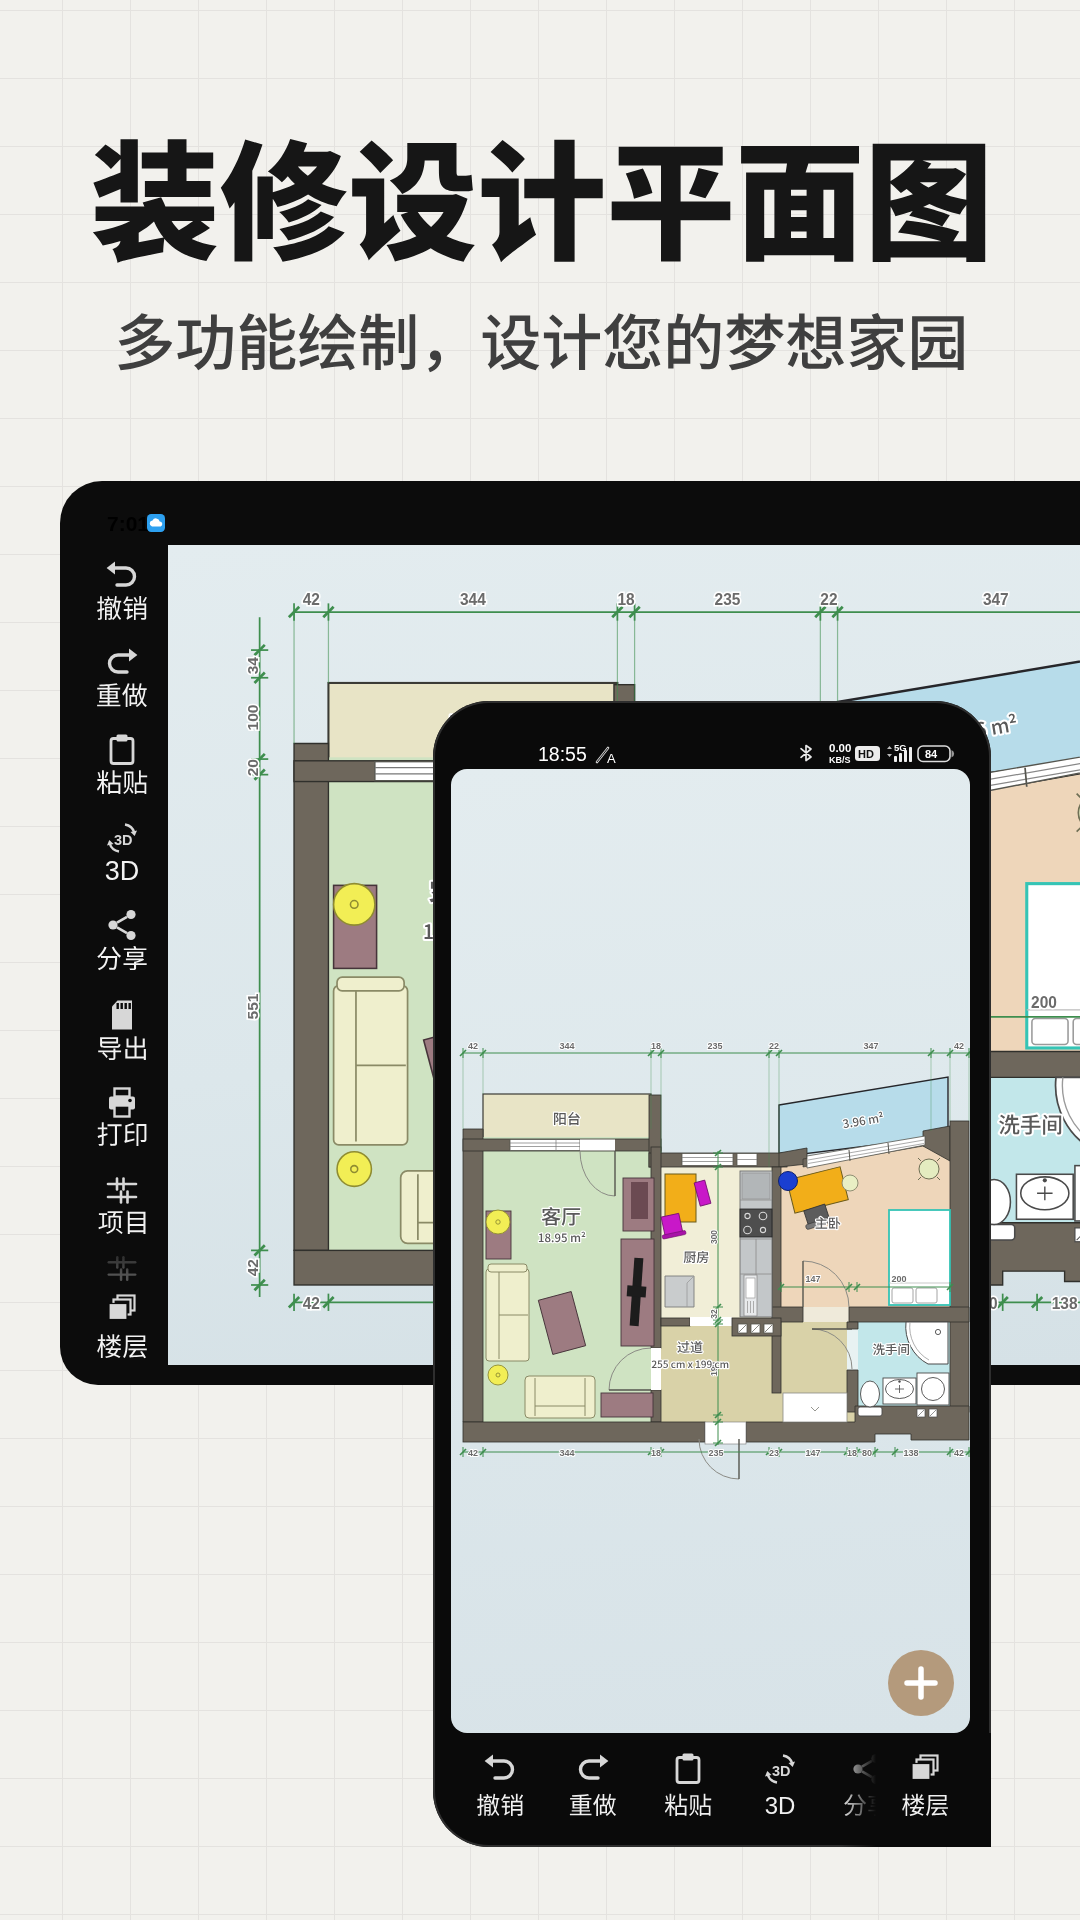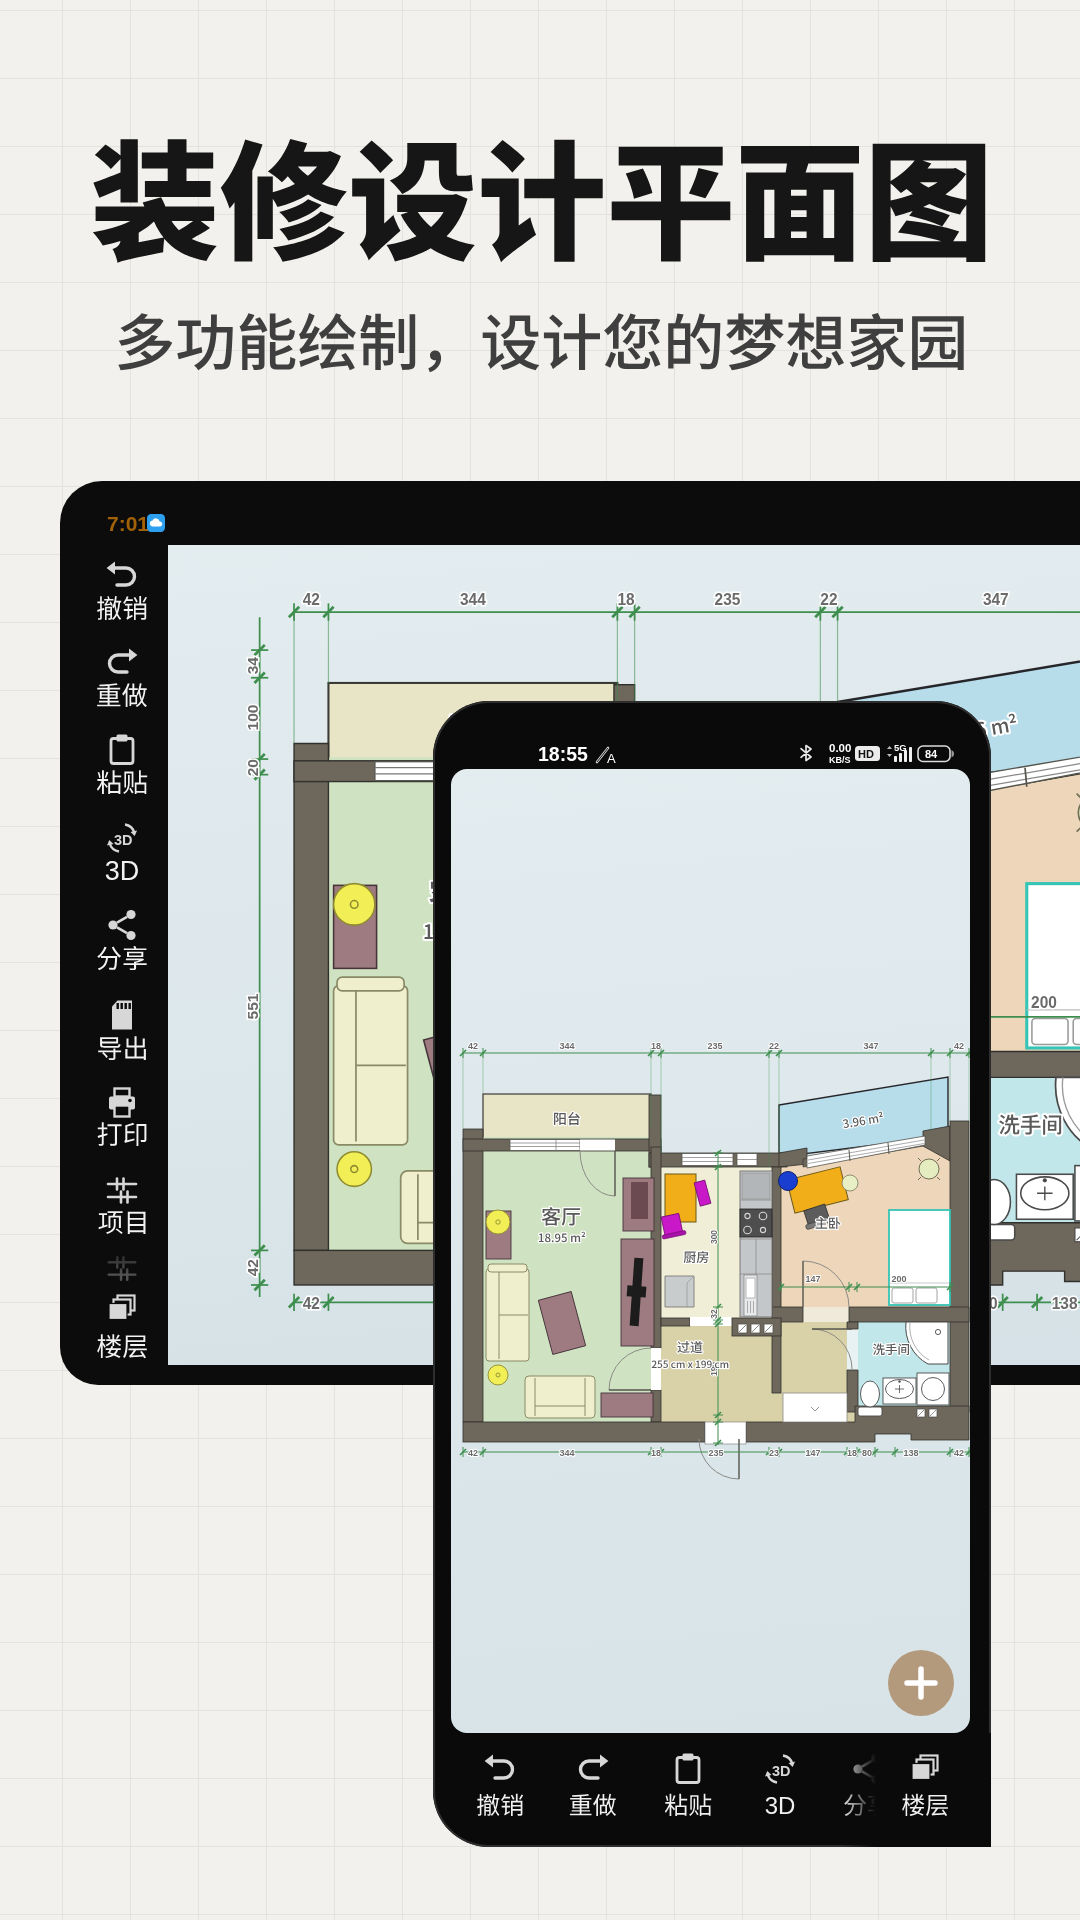--- a/index.html
+++ b/index.html
@@ -424,21 +424,21 @@
   </svg>
 
 <svg class="abs" style="left:0;top:0" width="1080" height="420" viewBox="0 0 1080 420">
 <path transform="translate(90.3,249.5)" d="M63.7 -27.9C66.4 -21.8 69.5 -16.5 73.3 -11.9L48.4 -7.2V-16.8C54.2 -20.0 59.3 -23.7 63.7 -27.9ZM52.4 -47.1 54.1 -43.0H5.3V-28.4H39.9C29.7 -23.2 16.4 -19.4 2.6 -17.3C5.9 -13.9 10.3 -7.9 12.5 -4.0C18.6 -5.2 24.5 -6.7 30.2 -8.6C29.4 -3.6 25.2 -1.5 22.1 -0.5C24.3 2.5 26.6 9.4 27.3 13.4C30.8 11.4 36.6 10.1 72.9 2.7C72.9 -0.4 73.4 -6.6 74.0 -10.8C83.6 0.6 96.8 7.9 116.1 11.6C118.2 7.0 122.8 0.0 126.4 -3.6C116.6 -5.0 108.4 -7.4 101.4 -10.6C107.5 -13.7 114.0 -17.4 119.7 -21.4L110.4 -28.4H123.8V-43.0H75.1C73.9 -46.1 72.4 -49.4 70.8 -52.2ZM88.6 -19.2C85.8 -21.9 83.3 -25.0 81.3 -28.4H102.9C98.7 -25.3 93.5 -21.9 88.6 -19.2ZM77.4 -110.3V-96.9H51.5V-80.9H77.4V-68.6H54.6V-52.6H120.2V-68.6H96.2V-80.9H122.9V-96.9H96.2V-110.3ZM3.1 -66.7 9.0 -51.7C15.5 -54.3 23.0 -57.4 30.2 -60.5V-47.0H47.5V-110.3H30.2V-93.9C26.3 -97.5 20.0 -102.0 15.2 -105.1L4.6 -94.6C10.2 -90.6 17.4 -84.5 20.6 -80.5L30.2 -90.4V-76.9C20.1 -72.9 10.3 -69.1 3.1 -66.7Z M217.8 -50.2C211.6 -44.8 199.3 -40.0 188.9 -37.5C192.3 -34.7 196.3 -30.3 198.5 -27.0C210.5 -30.7 223.0 -36.5 231.3 -44.6ZM230.5 -37.9C222.1 -29.5 205.2 -23.6 189.2 -20.6C192.5 -17.5 196.1 -12.5 198.0 -9.0C216.1 -13.5 233.2 -21.0 243.8 -32.5ZM238.4 -23.3C227.6 -11.6 205.8 -5.3 182.9 -2.3C186.5 1.5 190.4 7.7 192.3 12.3C218.3 7.4 240.6 -0.8 254.4 -16.9ZM167.2 -73.1V-10.4H182.5V-50.8C184.5 -48.0 186.1 -44.8 187.2 -42.4C198.3 -45.4 208.6 -49.5 217.8 -55.1C225.8 -49.9 235.3 -45.8 246.3 -43.2C248.5 -47.6 253.1 -54.6 256.5 -58.1C247.2 -59.6 238.8 -62.2 231.7 -65.4C239.8 -72.9 246.3 -82.0 250.6 -93.4L239.8 -98.4L237.0 -97.8H213.4C214.7 -100.6 215.8 -103.5 216.8 -106.3L199.9 -110.4C195.7 -97.7 187.6 -85.5 177.6 -78.0C181.6 -75.7 188.5 -70.3 191.6 -67.3C193.6 -69.1 195.6 -71.1 197.5 -73.3C199.6 -70.6 201.9 -68.0 204.6 -65.4C197.9 -62.0 190.4 -59.2 182.5 -57.3V-73.1ZM207.6 -83.1H226.8C224.1 -79.7 221.0 -76.6 217.5 -73.8C213.6 -76.6 210.3 -79.9 207.6 -83.1ZM154.9 -110.0C149.6 -91.7 140.5 -73.4 130.5 -61.7C133.4 -56.6 137.9 -45.7 139.3 -41.0C141.0 -43.0 142.7 -45.0 144.2 -47.2V12.1H162.0V-78.7C166.0 -87.3 169.4 -96.2 172.2 -104.9Z M269.4 -97.8C276.4 -91.5 285.9 -82.3 290.0 -76.4L302.8 -89.3C298.2 -94.9 288.3 -103.5 281.3 -109.1ZM261.9 -71.0V-53.0H275.8V-18.2C275.8 -12.0 272.4 -7.2 269.4 -4.9C272.4 -1.4 277.1 6.5 278.5 11.0C281.0 7.5 285.7 3.2 310.2 -18.8C307.9 -22.3 304.7 -29.4 303.1 -34.4L293.9 -26.1V-71.0ZM317.0 -106.4V-92.6C317.0 -84.1 315.4 -75.5 299.5 -69.1C303.0 -66.4 309.7 -59.1 311.9 -55.5C329.1 -63.2 333.7 -76.5 334.4 -89.1H348.6V-79.3C348.6 -64.6 351.5 -58.2 366.5 -58.2C368.6 -58.2 371.9 -58.2 374.0 -58.2C377.1 -58.2 380.4 -58.3 382.6 -59.3C382.0 -63.6 381.6 -70.0 381.2 -74.7C379.4 -74.0 375.9 -73.7 373.7 -73.7C372.3 -73.7 369.6 -73.7 368.4 -73.7C366.5 -73.7 366.2 -75.3 366.2 -79.1V-106.4ZM353.3 -37.4C350.0 -31.7 345.8 -26.8 340.8 -22.6C335.5 -27.0 331.0 -31.9 327.5 -37.4ZM306.9 -54.8V-37.4H318.0L310.4 -34.8C314.8 -26.6 319.9 -19.4 326.1 -13.2C317.3 -9.0 307.3 -6.1 296.2 -4.4C299.3 -0.4 303.0 7.1 304.6 11.9C318.1 8.9 330.1 4.8 340.4 -1.3C349.8 4.8 360.7 9.3 373.3 12.3C375.6 7.2 380.7 -0.4 384.5 -4.4C374.0 -6.2 364.4 -9.2 356.2 -13.2C365.6 -22.4 372.7 -34.7 377.2 -50.7L365.7 -55.5L362.6 -54.8Z M400.3 -97.4C407.6 -91.3 417.6 -82.7 422.0 -77.0L434.6 -90.6C429.8 -96.1 419.4 -104.1 412.2 -109.5ZM391.4 -71.0V-52.4H409.2V-17.5C409.2 -11.6 405.1 -7.0 401.7 -4.8C404.8 -0.8 409.3 7.9 410.7 12.8C413.4 9.3 418.7 5.0 445.8 -14.8C443.9 -18.7 441.1 -26.8 440.0 -32.2L428.4 -24.0V-71.0ZM464.0 -109.7V-70.8H434.0V-51.2H464.0V12.3H484.3V-51.2H512.4V-70.8H484.3V-109.7Z M535.5 -76.1C539.2 -68.0 542.7 -57.3 543.7 -50.7L562.1 -56.4C560.8 -63.3 556.6 -73.4 552.6 -81.1ZM608.2 -81.4C606.2 -73.4 602.2 -63.1 598.6 -56.0L615.1 -51.2C618.9 -57.4 623.8 -66.8 628.4 -76.4ZM521.4 -48.1V-29.2H570.7V12.1H590.3V-29.2H640.0V-48.1H590.3V-84.1H632.4V-102.7H528.4V-84.1H570.7V-48.1Z M700.7 -39.2H716.3V-32.4H700.7ZM700.7 -53.7V-59.7H716.3V-53.7ZM700.7 -17.9H716.3V-11.4H700.7ZM650.8 -103.6V-85.9H696.7L695.4 -76.9H655.8V12.3H673.9V5.8H743.9V12.3H763.0V-76.9H715.3L718.1 -85.9H768.7V-103.6ZM673.9 -11.4V-59.7H684.1V-11.4ZM743.9 -11.4H733.1V-59.7H743.9Z M782.4 -105.8V12.4H800.3V8.1H876.0V12.4H894.9V-105.8ZM807.7 -17.0C821.6 -15.5 838.2 -12.0 851.0 -8.3H800.3V-43.1C802.3 -39.7 804.2 -36.0 805.1 -33.3C810.9 -34.7 816.7 -36.4 822.4 -38.4L818.9 -33.7C830.0 -31.3 844.0 -26.7 851.9 -23.0L859.5 -34.3C852.8 -37.2 842.5 -40.4 832.8 -42.6L839.1 -45.5C848.7 -41.0 859.1 -37.4 869.7 -35.1C871.1 -37.8 873.6 -41.4 876.0 -44.5V-8.3H862.9L868.9 -18.1C855.3 -22.6 833.7 -27.2 816.1 -29.0ZM800.3 -68.5V-89.0H824.3C818.4 -81.3 809.3 -73.7 800.3 -68.5ZM800.3 -66.0C803.8 -63.2 808.3 -58.8 810.6 -56.4L816.3 -60.4C818.2 -58.7 820.4 -57.0 822.6 -55.3C815.5 -52.9 807.9 -50.7 800.3 -49.1ZM832.2 -89.0H876.0V-49.7C868.9 -51.0 861.8 -52.8 855.1 -55.1C863.5 -60.9 870.6 -67.7 875.8 -75.5L865.3 -81.5L862.8 -80.9H837.2L841.0 -85.9ZM838.2 -62.0C835.0 -63.7 832.2 -65.5 829.5 -67.3H847.4C844.7 -65.5 841.6 -63.7 838.2 -62.0Z" fill="#161616"></path>
 
 <path transform="translate(114.3,365.0)" d="M27.3 -51.7C23.3 -46.7 16.0 -41.1 6.2 -37.1C7.4 -36.3 9.3 -34.3 10.1 -33.1C15.4 -35.5 19.9 -38.2 23.9 -41.2H40.3C37.4 -37.9 33.5 -35.0 29.0 -32.5C26.9 -34.3 24.2 -36.2 21.9 -37.6L17.6 -34.8C19.7 -33.4 22.0 -31.7 23.9 -30.0C17.8 -27.3 10.9 -25.4 4.3 -24.3C5.4 -23.1 6.6 -20.7 7.1 -19.2C23.8 -22.5 41.4 -30.4 49.3 -44.3L45.5 -46.6L44.5 -46.3H29.9C31.2 -47.6 32.5 -48.9 33.6 -50.2ZM37.3 -30.1C32.8 -24.1 24.2 -17.7 11.7 -13.4C12.9 -12.4 14.5 -10.4 15.2 -9.0C22.6 -11.8 28.7 -15.3 33.8 -19.2H49.2C46.3 -15.0 42.3 -11.7 37.6 -9.0C35.5 -10.9 32.8 -12.9 30.6 -14.5L25.9 -11.8C27.9 -10.2 30.3 -8.2 32.2 -6.4C24.0 -3.0 14.2 -1.1 4.0 -0.3C4.9 1.1 5.9 3.7 6.3 5.2C28.7 2.9 49.3 -4.0 57.9 -22.3L54.0 -24.6L52.9 -24.3H39.8C41.2 -25.7 42.5 -27.2 43.7 -28.7Z M63.0 -11.7 64.4 -5.7C71.0 -7.6 79.8 -10.0 88.0 -12.4L87.3 -17.9L78.1 -15.5V-39.1H86.5V-44.6H63.8V-39.1H72.4V-14.0C68.9 -13.1 65.6 -12.3 63.0 -11.7ZM96.7 -50.5C96.7 -46.2 96.7 -42.0 96.6 -37.9H87.2V-32.5H96.4C95.5 -17.9 92.4 -6.2 79.8 0.6C81.2 1.6 83.0 3.7 83.9 5.2C97.6 -2.7 101.2 -16.1 102.2 -32.5H112.7C111.9 -11.8 111.0 -3.8 109.4 -2.0C108.7 -1.2 108.1 -1.0 106.9 -1.0C105.5 -1.0 102.3 -1.0 98.8 -1.3C99.8 0.3 100.5 2.7 100.6 4.4C104.0 4.6 107.4 4.6 109.5 4.3C111.6 4.1 113.0 3.5 114.5 1.6C116.8 -1.3 117.5 -10.2 118.4 -35.2C118.4 -36.0 118.4 -37.9 118.4 -37.9H102.4C102.5 -42.0 102.6 -46.2 102.6 -50.5Z M144.5 -24.8V-20.4H133.2V-24.8ZM127.9 -29.6V5.1H133.2V-7.0H144.5V-1.2C144.5 -0.4 144.3 -0.2 143.5 -0.2C142.7 -0.1 140.2 -0.1 137.6 -0.2C138.3 1.2 139.2 3.5 139.5 5.0C143.2 5.0 146.0 4.9 147.8 4.0C149.7 3.2 150.2 1.6 150.2 -1.1V-29.6ZM133.2 -16.0H144.5V-11.4H133.2ZM174.0 -47.2C170.8 -45.4 165.9 -43.4 161.2 -41.7V-51.4H155.5V-31.9C155.5 -26.2 157.1 -24.5 163.5 -24.5C164.8 -24.5 171.7 -24.5 173.1 -24.5C178.3 -24.5 179.9 -26.5 180.6 -34.2C179.0 -34.5 176.6 -35.4 175.5 -36.3C175.2 -30.6 174.8 -29.6 172.6 -29.6C171.0 -29.6 165.4 -29.6 164.2 -29.6C161.6 -29.6 161.2 -29.9 161.2 -32.0V-37.0C166.8 -38.7 173.1 -40.7 177.8 -43.0ZM174.6 -19.9C171.4 -17.8 166.3 -15.6 161.2 -13.7V-22.9H155.6V-2.9C155.6 2.9 157.2 4.6 163.7 4.6C165.0 4.6 172.0 4.6 173.4 4.6C178.9 4.6 180.4 2.4 181.1 -6.0C179.5 -6.4 177.2 -7.3 176.0 -8.2C175.7 -1.6 175.3 -0.4 172.9 -0.4C171.3 -0.4 165.6 -0.4 164.4 -0.4C161.8 -0.4 161.2 -0.8 161.2 -2.9V-9.0C167.2 -10.7 173.7 -13.0 178.5 -15.7ZM127.2 -33.3C128.6 -33.9 130.8 -34.2 146.7 -35.4C147.3 -34.3 147.7 -33.2 148.0 -32.3L153.1 -34.5C152.0 -38.2 148.7 -43.7 145.6 -47.8L140.8 -45.9C142.1 -44.0 143.4 -41.9 144.6 -39.8L133.1 -39.0C135.7 -42.2 138.3 -46.1 140.2 -50.0L134.1 -51.7C132.3 -47.0 129.1 -42.4 128.2 -41.2C127.1 -39.8 126.2 -39.0 125.2 -38.7C125.9 -37.2 126.9 -34.5 127.2 -33.3Z M185.1 -3.7 186.5 2.0C191.8 -0.1 198.6 -2.8 205.1 -5.4L204.0 -10.2C197.0 -7.7 189.9 -5.1 185.1 -3.7ZM186.5 -25.6C187.3 -26.0 188.7 -26.3 194.1 -27.0C192.1 -23.7 190.3 -21.2 189.5 -20.1C187.7 -17.8 186.4 -16.4 185.1 -16.0C185.7 -14.6 186.6 -11.9 186.9 -10.8C188.2 -11.7 190.4 -12.4 204.3 -16.0C204.2 -17.1 204.0 -19.4 204.1 -20.9L194.8 -18.7C198.7 -24.0 202.5 -30.1 205.5 -36.2L200.5 -39.1C199.5 -36.7 198.2 -34.3 197.0 -32.0L191.7 -31.5C194.9 -36.8 198.1 -43.3 200.3 -49.5L194.8 -51.9C192.9 -44.6 189.1 -36.6 187.9 -34.6C186.7 -32.6 185.7 -31.2 184.6 -30.9C185.3 -29.4 186.2 -26.7 186.5 -25.6ZM221.7 -51.7C218.1 -43.5 211.6 -36.2 204.6 -31.7C205.5 -30.4 207.0 -27.4 207.4 -26.0C209.1 -27.2 210.8 -28.5 212.3 -30.0V-26.2H233.8V-31.1C235.5 -29.5 237.2 -28.1 238.8 -26.9C239.3 -28.5 240.6 -31.0 241.6 -32.4C236.1 -35.9 229.5 -42.1 225.7 -47.5L226.9 -50.0ZM233.5 -31.4H213.8C217.2 -34.7 220.4 -38.6 223.1 -42.8C225.9 -38.9 229.7 -34.8 233.5 -31.4ZM207.3 4.0C209.0 3.1 211.8 2.7 233.3 0.5C234.2 2.3 235.0 3.9 235.5 5.2L240.5 2.9C238.8 -1.2 234.9 -7.5 231.4 -12.1L226.9 -10.1C228.1 -8.3 229.5 -6.2 230.8 -4.1L215.5 -2.6C217.9 -6.5 220.9 -11.7 223.0 -15.4H239.4V-20.7H207.2V-15.4H216.8C214.6 -11.5 210.6 -4.8 209.4 -3.4C208.3 -2.1 206.8 -1.7 205.5 -1.4C206.1 -0.2 207.0 2.6 207.3 4.0Z M284.4 -46.1V-12.0H289.8V-46.1ZM295.3 -50.7V-2.2C295.3 -1.2 294.9 -0.9 294.0 -0.9C292.9 -0.9 289.6 -0.9 286.2 -1.0C286.9 0.7 287.7 3.4 288.0 4.9C292.6 4.9 296.1 4.8 298.1 3.8C300.1 2.9 300.9 1.2 300.9 -2.2V-50.7ZM251.9 -50.2C250.7 -44.3 248.6 -38.2 246.0 -34.2C247.3 -33.7 249.6 -32.8 250.8 -32.1H246.5V-26.8H261.0V-21.5H249.1V0.2H254.3V-16.3H261.0V5.1H266.5V-16.3H273.6V-5.3C273.6 -4.7 273.4 -4.5 272.9 -4.5C272.2 -4.5 270.4 -4.5 268.2 -4.5C268.8 -3.1 269.6 -1.1 269.7 0.4C272.9 0.4 275.3 0.4 276.9 -0.5C278.5 -1.3 278.8 -2.8 278.8 -5.2V-21.5H266.5V-26.8H280.7V-32.1H266.5V-37.8H278.3V-43.0H266.5V-51.2H261.0V-43.0H255.7C256.3 -45.0 256.8 -47.1 257.2 -49.1ZM261.0 -32.1H251.1C252.1 -33.7 253.0 -35.6 253.8 -37.8H261.0Z M315.6 7.3C322.5 5.1 326.8 -0.2 326.8 -6.9C326.8 -11.5 324.8 -14.5 320.9 -14.5C318.1 -14.5 315.7 -12.7 315.7 -9.6C315.7 -6.5 318.1 -4.8 320.9 -4.8L321.7 -4.9C321.4 -1.2 318.7 1.6 314.0 3.4Z M372.8 -47.0C376.1 -44.1 380.3 -40.0 382.2 -37.3L386.2 -41.4C384.2 -43.9 379.9 -47.8 376.6 -50.5ZM368.4 -32.5V-27.0H376.4V-6.6C376.4 -3.7 374.6 -1.6 373.4 -0.8C374.4 0.3 375.9 2.7 376.4 4.1C377.4 2.7 379.2 1.3 390.3 -7.4C389.6 -8.5 388.6 -10.7 388.1 -12.3L382.0 -7.5V-32.5ZM395.4 -49.4V-42.7C395.4 -38.3 394.2 -33.5 386.3 -30.0C387.4 -29.2 389.4 -27.0 390.1 -25.8C398.9 -29.9 400.8 -36.7 400.8 -42.5V-44.0H410.4V-35.7C410.4 -30.4 411.4 -28.3 416.5 -28.3C417.3 -28.3 419.9 -28.3 420.8 -28.3C422.1 -28.3 423.5 -28.4 424.3 -28.7C424.1 -30.0 423.9 -32.1 423.8 -33.5C423.0 -33.3 421.6 -33.2 420.7 -33.2C420.0 -33.2 417.7 -33.2 417.0 -33.2C416.0 -33.2 415.9 -33.9 415.9 -35.6V-49.4ZM414.0 -19.3C412.0 -15.1 409.1 -11.5 405.5 -8.7C401.9 -11.7 398.9 -15.2 396.9 -19.3ZM389.4 -24.8V-19.3H393.0L391.4 -18.8C393.8 -13.6 397.0 -9.2 401.0 -5.5C396.5 -2.9 391.4 -1.0 386.1 0.1C387.0 1.3 388.3 3.6 388.8 5.1C394.8 3.6 400.5 1.3 405.3 -1.8C409.9 1.4 415.3 3.8 421.5 5.2C422.2 3.7 423.8 1.4 425.0 0.1C419.4 -1.0 414.4 -2.9 410.1 -5.5C415.1 -9.9 419.0 -15.8 421.3 -23.4L417.8 -24.9L416.8 -24.8Z M434.8 -46.9C438.2 -44.0 442.6 -40.0 444.6 -37.3L448.5 -41.5C446.4 -44.1 441.9 -47.9 438.5 -50.6ZM429.6 -32.5V-26.8H439.0V-6.4C439.0 -3.7 437.1 -1.8 435.8 -1.0C436.8 0.2 438.2 2.8 438.7 4.3C439.8 3.0 441.8 1.5 453.6 -7.0C453.0 -8.2 452.1 -10.7 451.8 -12.3L444.8 -7.4V-32.5ZM464.7 -51.3V-31.7H449.6V-25.7H464.7V5.1H470.8V-25.7H485.7V-31.7H470.8V-51.3Z M516.0 -34.5C514.4 -30.4 511.5 -26.4 508.4 -23.6C509.6 -22.8 511.7 -21.2 512.6 -20.3C515.9 -23.4 519.2 -28.2 521.3 -33.0ZM525.1 -39.3V-22.3C525.1 -21.7 524.9 -21.5 524.2 -21.5C523.4 -21.4 520.9 -21.4 518.3 -21.5C519.0 -20.1 519.8 -18.0 520.1 -16.5C523.8 -16.5 526.5 -16.5 528.3 -17.3C530.2 -18.2 530.7 -19.6 530.7 -22.2V-39.3ZM533.2 -32.4C536.1 -28.6 539.2 -23.5 540.5 -20.1L545.4 -22.8C543.9 -26.0 540.8 -30.9 537.8 -34.6ZM503.7 -13.2V-3.3C503.7 2.4 505.8 4.0 513.7 4.0C515.3 4.0 525.4 4.0 527.1 4.0C533.6 4.0 535.3 2.1 536.0 -6.1C534.5 -6.4 532.0 -7.3 530.8 -8.2C530.4 -2.1 529.8 -1.3 526.7 -1.3C524.3 -1.3 515.9 -1.3 514.1 -1.3C510.2 -1.3 509.5 -1.5 509.5 -3.4V-13.2ZM513.2 -15.7C516.4 -12.5 520.0 -7.9 521.5 -5.0L526.2 -7.8C524.6 -10.8 520.9 -15.1 517.6 -18.1ZM534.3 -12.4C537.0 -7.9 539.7 -2.0 540.6 1.8L546.1 -0.4C545.1 -4.3 542.2 -10.0 539.4 -14.3ZM496.6 -13.2C495.3 -9.0 492.9 -3.5 490.6 0.1L496.0 2.7C498.1 -1.1 500.2 -6.9 501.7 -11.0ZM516.1 -51.5C514.2 -45.9 510.8 -40.5 506.7 -37.0C508.0 -36.2 510.1 -34.3 511.0 -33.4C513.2 -35.4 515.3 -38.2 517.2 -41.2H538.6C537.8 -39.2 536.9 -37.2 536.2 -35.8L541.1 -34.8C542.6 -37.4 544.5 -41.7 546.0 -45.3L541.9 -46.3L541.0 -46.1H519.8C520.4 -47.4 520.9 -48.7 521.4 -50.1ZM504.3 -51.7C500.9 -45.1 495.4 -38.6 489.8 -34.4C491.0 -33.3 492.8 -30.9 493.5 -29.8C495.3 -31.2 497.0 -32.9 498.7 -34.8V-16.2H504.3V-41.6C506.2 -44.3 508.0 -47.2 509.5 -50.0Z M582.2 -25.3C585.5 -20.9 589.4 -14.8 591.2 -11.1L596.1 -14.2C594.1 -17.8 590.0 -23.6 586.8 -27.9ZM585.2 -51.6C583.3 -43.6 580.0 -35.4 576.0 -30.1V-41.7H566.0C567.1 -44.3 568.3 -47.5 569.3 -50.6L563.0 -51.6C562.6 -48.6 561.7 -44.7 560.9 -41.7H553.9V3.5H559.2V-1.2H576.0V-29.5C577.3 -28.7 579.5 -27.2 580.4 -26.4C582.4 -29.2 584.4 -32.7 586.1 -36.7H600.5C599.8 -13.4 599.0 -4.1 597.1 -2.1C596.3 -1.3 595.7 -1.1 594.4 -1.1C592.9 -1.1 589.3 -1.1 585.3 -1.5C586.4 0.1 587.1 2.6 587.2 4.1C590.7 4.3 594.4 4.4 596.5 4.1C598.8 3.8 600.4 3.3 601.9 1.2C604.4 -1.8 605.1 -11.4 606.0 -39.2C606.0 -40.0 606.0 -42.0 606.0 -42.0H588.2C589.1 -44.7 590.0 -47.5 590.7 -50.3ZM559.2 -36.5H570.7V-24.9H559.2ZM559.2 -6.4V-19.9H570.7V-6.4Z M636.6 -27.0C632.4 -22.1 623.4 -16.8 615.2 -13.9C616.5 -12.9 618.5 -11.1 619.6 -9.9C624.2 -11.7 628.9 -14.3 633.2 -17.1H653.1C650.4 -13.5 646.7 -10.6 642.4 -8.2C639.2 -10.2 634.8 -12.4 631.4 -13.9L626.9 -10.8C629.9 -9.3 633.7 -7.3 636.6 -5.4C630.0 -2.8 622.4 -1.1 614.5 -0.1C615.6 1.2 617.0 3.8 617.5 5.3C636.2 2.3 653.7 -4.6 661.7 -19.5L657.8 -22.1L656.7 -21.9H639.4C640.5 -22.8 641.5 -23.8 642.4 -24.8ZM624.0 -51.5V-45.5H613.2V-40.6H622.2C619.5 -36.5 615.6 -32.5 611.8 -30.3C613.0 -29.3 614.7 -27.5 615.6 -26.2C618.4 -28.4 621.5 -31.8 624.0 -35.5V-24.8H629.2V-35.9C631.7 -33.7 634.5 -30.8 635.7 -29.3L638.7 -34.0C637.5 -35.1 632.3 -38.9 629.8 -40.6H639.0V-45.5H629.2V-51.5ZM650.6 -51.5V-45.5H640.7V-40.6H649.0C646.2 -36.6 642.0 -32.8 638.1 -30.7C639.3 -29.7 641.0 -27.8 641.8 -26.5C644.9 -28.5 648.0 -31.8 650.6 -35.3V-24.8H656.0V-36.3C658.9 -32.3 662.5 -28.5 665.8 -26.2C666.7 -27.6 668.3 -29.5 669.6 -30.4C665.6 -32.5 661.2 -36.5 658.3 -40.6H668.1V-45.5H656.0V-51.5Z M687.7 -12.4V-3.2C687.7 2.3 689.6 3.8 697.0 3.8C698.5 3.8 707.4 3.8 709.0 3.8C715.0 3.8 716.7 1.9 717.4 -6.3C715.8 -6.6 713.5 -7.4 712.2 -8.4C711.9 -2.1 711.4 -1.3 708.6 -1.3C706.4 -1.3 699.1 -1.3 697.4 -1.3C693.9 -1.3 693.4 -1.6 693.4 -3.3V-12.4ZM696.1 -13.9C698.8 -11.2 702.5 -7.3 704.3 -5.1L708.5 -8.5C706.6 -10.8 702.8 -14.5 700.0 -17.0ZM717.1 -12.0C719.6 -8.0 722.9 -2.6 724.3 0.6L729.7 -2.1C728.1 -5.2 724.7 -10.5 722.2 -14.3ZM679.0 -13.3C677.8 -9.2 675.8 -4.0 673.4 -0.7L678.6 1.9C680.9 -1.6 682.8 -7.1 684.1 -11.3ZM707.4 -34.6H720.9V-29.8H707.4ZM707.4 -25.4H720.9V-20.6H707.4ZM707.4 -43.7H720.9V-39.0H707.4ZM702.1 -48.3V-16.0H726.4V-48.3ZM684.8 -51.4V-42.6H674.2V-37.6H683.9C681.3 -31.7 677.0 -25.9 672.7 -22.8C673.9 -21.8 675.6 -19.9 676.5 -18.7C679.5 -21.3 682.4 -25.2 684.8 -29.6V-15.3H690.3V-29.3C692.8 -27.1 695.8 -24.5 697.2 -22.9L700.3 -27.6C698.8 -28.8 692.6 -33.2 690.3 -34.6V-37.6H699.5V-42.6H690.3V-51.4Z M757.4 -50.3C758.1 -49.1 758.8 -47.6 759.3 -46.3H736.7V-33.1H742.4V-41.1H782.8V-33.1H788.6V-46.3H766.3C765.6 -48.1 764.5 -50.3 763.5 -52.0ZM779.8 -29.6C776.6 -26.5 771.6 -22.7 767.2 -19.7C765.9 -22.8 763.9 -25.7 761.3 -28.2C762.7 -29.2 764.0 -30.3 765.2 -31.3H779.9V-36.3H745.0V-31.3H757.5C751.8 -27.8 743.9 -25.0 736.6 -23.4C737.5 -22.3 739.0 -19.9 739.6 -18.8C745.4 -20.4 751.6 -22.8 756.9 -25.7C757.9 -24.8 758.7 -23.8 759.4 -22.8C754.0 -19.0 743.9 -14.9 736.3 -13.1C737.3 -11.9 738.5 -9.9 739.1 -8.6C746.3 -10.9 755.5 -15.0 761.6 -19.0C762.2 -17.9 762.6 -16.7 762.9 -15.6C756.8 -10.2 744.9 -4.7 735.3 -2.5C736.4 -1.2 737.7 0.9 738.3 2.3C746.8 -0.2 756.9 -5.1 763.9 -10.2C764.2 -6.1 763.2 -2.7 761.8 -1.5C760.8 -0.4 759.6 -0.2 758.1 -0.2C756.8 -0.2 754.8 -0.3 752.6 -0.5C753.5 1.1 754.1 3.4 754.1 4.9C756.0 5.0 757.9 5.1 759.2 5.1C762.2 5.0 764.0 4.5 766.0 2.6C769.3 0.0 770.7 -7.3 768.8 -15.0L771.3 -16.5C774.5 -7.9 779.9 -1.0 787.4 2.5C788.2 1.0 790.0 -1.1 791.2 -2.2C783.9 -5.1 778.4 -11.7 775.8 -19.4C778.8 -21.5 781.9 -23.7 784.5 -25.8Z M809.2 -38.2V-33.5H837.9V-38.2ZM805.6 -27.9V-23.1H814.5C813.9 -15.4 812.0 -11.1 804.3 -8.5C805.5 -7.5 806.9 -5.5 807.5 -4.2C816.6 -7.6 819.0 -13.5 819.7 -23.1H825.5V-12.2C825.5 -7.4 826.5 -5.9 831.1 -5.9C832.0 -5.9 835.4 -5.9 836.4 -5.9C840.0 -5.9 841.3 -7.7 841.7 -14.5C840.3 -14.8 838.3 -15.6 837.3 -16.5C837.2 -11.3 836.9 -10.6 835.8 -10.6C835.1 -10.6 832.5 -10.6 831.9 -10.6C830.8 -10.6 830.5 -10.7 830.5 -12.2V-23.1H841.1V-27.9ZM797.8 -48.7V5.1H803.5V2.4H843.4V5.1H849.4V-48.7ZM803.5 -3.0V-43.4H843.4V-3.0Z" fill="#3f3f3f"></path>
 </svg>
 
 <div class="abs" style="left:60px;top:481px;width:1020px;height:904px;background:#0c0c0c;border-radius:42px 0 0 38px;"></div>
 
-<div class="abs" style="left:107px;top:512px;color:#a16207;font-size:21px;font-weight:bold;letter-spacing:0px;">7:01</div>
+<div class="abs" style="left:107px;top:512px;color:#000000;font-size:21px;font-weight:bold;letter-spacing:0px;">7:01</div>
 
 <svg class="abs" style="left:147px;top:514px" width="18" height="18" viewBox="0 0 18 18">
 <rect x="0" y="0" width="18" height="18" rx="4.2" fill="#2da0f0"></rect>
 <path d="M5 12.5 a3 3 0 0 1 .5-5.9 a3.8 3.8 0 0 1 7.2 0.9 a2.6 2.6 0 0 1 1 5 Z" fill="#fff"></path>
 </svg>
 
 <div class="abs" style="left:168px;top:545px;width:912px;height:820px;background:linear-gradient(175deg,#e3ecef 0%,#dce7eb 60%,#d5e1e6 100%);overflow:hidden;">
 <svg width="912" height="820" viewBox="0 0 912 820">
       <g transform="translate(105.4,-424.3) scale(1.72,1.73)">
 <use href="#plan"></use>
@@ -481,21 +481,21 @@
         <stop offset="1" stop-color="#0c0c0c" stop-opacity="0"></stop>
       </linearGradient>
     </defs>
 
 <use href="#ic-layers" x="44" y="810" width="36" height="36"></use>
 <path transform="translate(36.3,875.0)" d="M10.8 -20.4C11.5 -19.3 12.3 -17.8 12.8 -16.9L14.3 -17.7C13.9 -18.6 13.1 -20.0 12.3 -21.1ZM21.7 -21.4C21.2 -20.2 20.3 -18.6 19.6 -17.6L20.9 -16.9C21.7 -17.9 22.6 -19.3 23.5 -20.6ZM16.1 -21.8V-16.8H9.9V-15.1H14.8C13.3 -13.5 11.1 -12.0 9.2 -11.2C9.6 -10.8 10.1 -10.2 10.4 -9.8C12.3 -10.7 14.5 -12.4 16.1 -14.1V-9.9H17.9V-14.2C19.6 -12.5 21.8 -10.8 23.6 -9.9C23.9 -10.3 24.5 -11.0 24.9 -11.3C23.0 -12.1 20.7 -13.6 19.1 -15.1H24.3V-16.8H17.9V-21.8ZM19.8 -6.0C19.2 -4.5 18.4 -3.3 17.3 -2.4C16.1 -2.8 14.9 -3.2 13.8 -3.6C14.2 -4.3 14.7 -5.1 15.2 -6.0ZM11.1 -2.9C12.6 -2.4 14.1 -1.8 15.5 -1.3C13.8 -0.5 11.6 0.1 8.9 0.4C9.2 0.8 9.6 1.5 9.7 2.0C13.1 1.5 15.7 0.7 17.6 -0.5C19.7 0.4 21.5 1.2 22.9 2.0L24.2 0.6C22.9 -0.1 21.1 -0.9 19.2 -1.7C20.4 -2.8 21.2 -4.2 21.7 -6.0H24.5V-7.7H16.1C16.5 -8.3 16.7 -8.9 17.0 -9.5L15.1 -9.9C14.8 -9.2 14.5 -8.4 14.1 -7.7H9.3V-6.0H13.2C12.5 -4.8 11.7 -3.7 11.1 -2.9ZM4.6 -21.8V-16.8H1.5V-15.0H4.5C3.8 -11.5 2.3 -7.3 0.8 -5.1C1.2 -4.7 1.6 -3.8 1.9 -3.2C2.9 -4.8 3.8 -7.3 4.6 -10.0V2.1H6.4V-11.5C7.1 -10.3 7.9 -8.8 8.2 -8.0L9.4 -9.4C9.0 -10.1 7.1 -13.1 6.4 -14.0V-15.0H9.0V-16.8H6.4V-21.8Z M33.9 -11.9V-10.1H48.7V-11.9ZM31.4 -18.9H47.1V-15.8H31.4ZM29.5 -20.6V-13.0C29.5 -8.8 29.2 -3.0 26.8 1.0C27.3 1.2 28.2 1.7 28.5 2.0C31.1 -2.2 31.4 -8.6 31.4 -13.0V-14.1H49.0V-20.6ZM33.5 1.7C34.3 1.4 35.5 1.2 46.9 0.5C47.3 1.2 47.6 1.8 47.9 2.3L49.7 1.4C48.8 -0.2 47.0 -2.9 45.5 -4.9L43.8 -4.2C44.5 -3.3 45.2 -2.2 45.9 -1.1L35.9 -0.5C37.3 -1.9 38.7 -3.8 39.9 -5.7H50.5V-7.4H32.2V-5.7H37.4C36.2 -3.7 34.8 -1.9 34.3 -1.4C33.7 -0.7 33.2 -0.2 32.8 -0.2C33.0 0.3 33.4 1.3 33.5 1.7Z" fill="#f2f2f2"></path>
 </svg>
 
 <div class="abs" style="left:433px;top:701px;width:558px;height:1146px;background:#0a0a0a;border-radius:56px;box-shadow:inset 0 0 0 2px #2e2e2e;"></div>
 
-<div class="abs" style="left:538px;top:743px;color:#fff;font-size:19.5px;font-weight:bold;">18:55</div>
+<div class="abs" style="left:538px;top:743px;color:#fff;font-size:19.5px;font-weight:normal;">18:55</div>
 
 <svg class="abs" style="left:594px;top:745px" width="30" height="20" viewBox="0 0 30 20">
 <path d="M3 17 L14 3" stroke="#cfcfcf" stroke-width="2.6" stroke-linecap="round"></path>
     <path d="M3 17 L14 3" stroke="#0a0a0a" stroke-width="0.9"></path>
 <text x="13" y="18" font-family="Liberation Sans, sans-serif" font-size="13" fill="#fff">A</text>
 </svg>
 
 <svg class="abs" style="left:795px;top:740px" width="160" height="26" viewBox="0 0 160 26">
 <path d="M6 8.7 L16 17 L11 20.5 V5.5 L16 9 L6 17.3" fill="none" stroke="#e8e8e8" stroke-width="1.7" stroke-linejoin="round" stroke-linecap="round"></path>
 <text x="34" y="12" font-family="Liberation Sans, sans-serif" font-size="11.5" font-weight="bold" fill="#fff">0.00</text>

